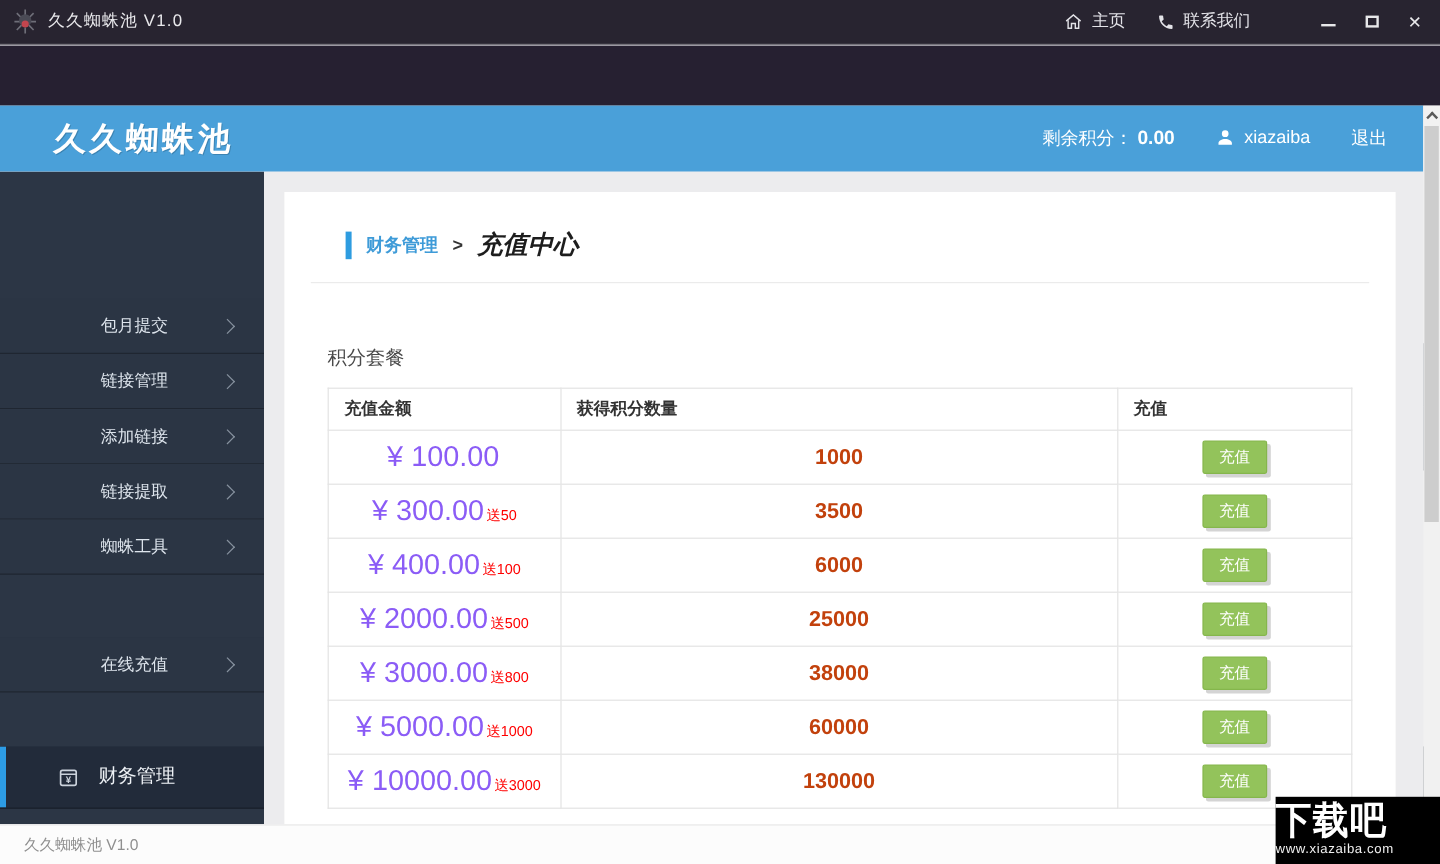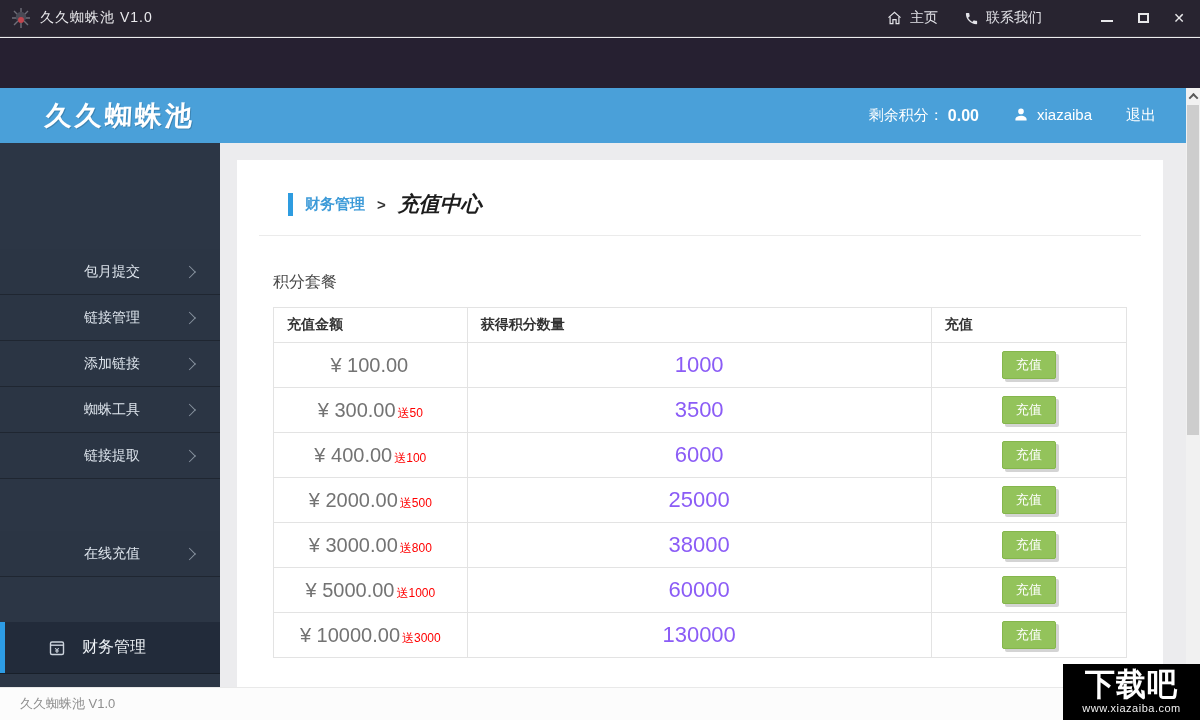--- a/index.html
+++ b/index.html
@@ -51,48 +51,48 @@
 
   
   .content{position:absolute;left:220px;top:0;width:966px;height:544px;background:#ececee;overflow:hidden;}
   .panel{position:absolute;left:17px;top:17px;width:926px;height:560px;background:#fff;padding:0 36px;}
   .breadcrumb{display:flex;align-items:center;padding-top:30px;margin-left:15px;gap:12px;}
   .bc-bar{width:5px;height:23px;background:#2e9ce0;}
   .bc-section{color:#3e9bd8;font-size:15px;font-weight:bold;cursor:pointer;}
   .bc-sep{color:#333;font-size:15px;font-weight:bold;}
   .bc-page{color:#1d1d1d;font-size:21px;font-weight:bold;font-style:italic;}
   .divider{border-bottom:1px solid #ebebeb;margin:17px -14px 0 -14px;}
-  .section-title{margin-top:36px;font-size:16px;color:#4a4a4a;}
+  .section-title{margin-top:52px;font-size:16px;color:#4a4a4a;}
 
   
   table.packages{margin-top:14px;width:100%;border-collapse:collapse;}
   .packages th,.packages td{border:1px solid #e3e3e3;}
   .packages th{height:35px;text-align:left;padding-left:13px;font-size:14px;color:#333;font-weight:bold;}
   .packages td{height:45px;text-align:center;}
-  .c-amount .amount{font-size:20px;color:#737373;}
+  .c-amount .amount{font-size:24px;color:#8b5cf6;}
   .c-amount .bonus{font-size:12px;color:#ff0000;margin-left:2px;}
-  .c-points{font-size:22px;color:#8b5cf6;}
+  .c-points{font-size:18px;color:#c2410c;font-weight:bold;}
   .btn-recharge{display:inline-block;background:#93c35b;border:1px solid #85b64c;border-radius:2px;
     color:#fff;font-size:13px;padding:4px 13px;cursor:pointer;box-shadow:3px 3px 0 #d4d4d4;}
 
   
   .statusbar{position:absolute;left:0;top:687px;width:1200px;height:33px;background:#fcfcfc;
     display:flex;align-items:center;border-top:1px solid #e9e9e9;}
   .statusbar span{margin-left:20px;color:#8f8f8f;font-size:13px;}
 
   
   .scrollbar{position:absolute;right:0;top:88px;width:14px;height:599px;background:#f1f1f1;}
   .scroll-up{height:17px;display:flex;align-items:center;justify-content:center;cursor:pointer;}
   .scroll-up i{display:block;width:7px;height:7px;border-top:2px solid #595959;border-right:2px solid #595959;
     transform:rotate(-45deg) translate(-1px,1px);}
   .scroll-thumb{position:absolute;left:1px;top:17px;width:12px;height:330px;background:#cdcdcd;cursor:pointer;}
 
   
   .watermark{position:absolute;right:0;bottom:0;width:137px;height:56px;background:#000;z-index:60;
-    color:#fff;display:flex;flex-direction:column;align-items:center;justify-content:center;line-height:1;}
+    color:#fff;display:flex;flex-direction:column;justify-content:center;line-height:1;}
   .wm-title{font-size:30px;font-weight:bold;letter-spacing:1px;transform:scaleY(1.05);}
   .wm-url{font-size:11px;color:#f0f0f0;margin-top:3px;letter-spacing:.5px;}
 
   svg{display:block;}
 </style>
 </head>
 <body>
 
 <div class="window">
 
@@ -187,25 +187,25 @@
   </div>
         <div class="sb-item sub">
     <span class="sb-label">链接管理</span>
     <span class="sb-chevron"></span>
   </div>
         <div class="sb-item sub">
     <span class="sb-label">添加链接</span>
     <span class="sb-chevron"></span>
   </div>
         <div class="sb-item sub">
+    <span class="sb-label">链接提取</span>
+    <span class="sb-chevron"></span>
+  </div>
+        <div class="sb-item sub">
     <span class="sb-label">蜘蛛工具</span>
-    <span class="sb-chevron"></span>
-  </div>
-        <div class="sb-item sub">
-    <span class="sb-label">链接提取</span>
     <span class="sb-chevron"></span>
   </div>
         <div class="sb-item main active">
     <span class="sb-icon">
             <svg width="20" height="20" viewBox="0 0 20 20" fill="none" stroke="#ccd3dc" stroke-width="1.4">
               <rect x="3.5" y="4" width="13" height="12.5" rx="1.5"></rect>
               <path d="M3.5 7.2h13"></path>
               <text x="10" y="14.6" font-size="8" fill="#ccd3dc" stroke="none" text-anchor="middle" font-weight="bold">¥</text>
             </svg>
           </span>

